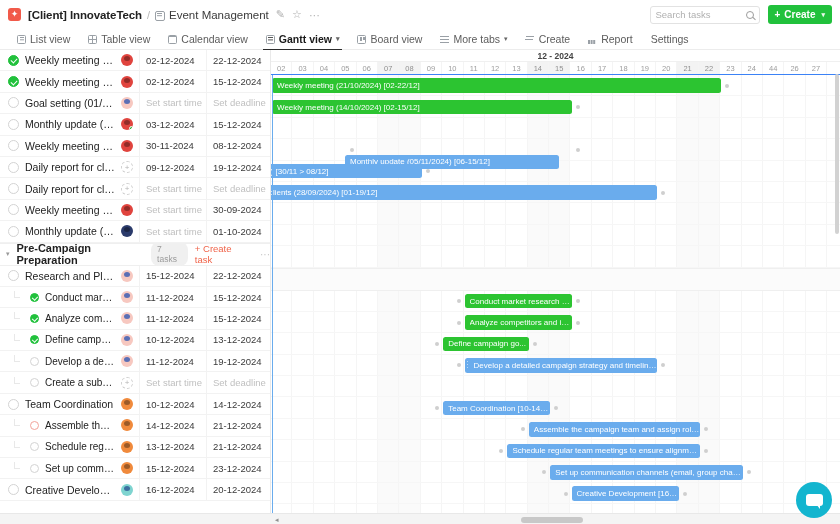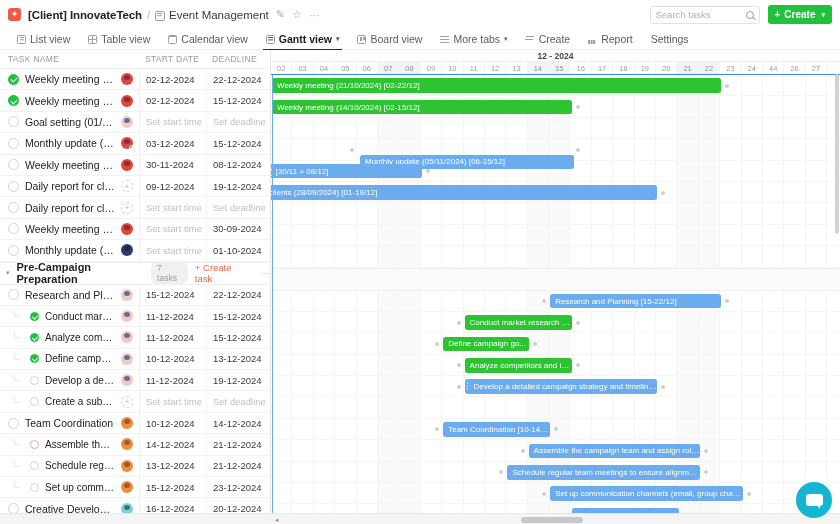--- a/index.html
+++ b/index.html
@@ -193,25 +193,20 @@
         <span>Report</span>
       </div>
     <div class="tab">
         <span>Settings</span>
       </div>
   </div>
 
   <div class="main">
 
     <div class="left">
-      <div class="lhead">
-        <div class="c1">TASK NAME</div>
-        <div class="c2">START DATE</div>
-        <div class="c3">DEADLINE</div>
-      </div>
       <div id="task-rows">
           <div class="row">
             <div class="name">
               <div class="chk done"></div>
               <span class="nm-text">Weekly meeting (21/10/2024)</span>
               <div class="av red"></div>
             </div>
             <div class="sd">02-12-2024</div>
             <div class="dl">22-12-2024</div>
           </div>
@@ -473,21 +468,21 @@
               <span class="handle" style="left: 454.4px;"></span>
             </div>
             <div class="grow">
               <div class="bar green" style="left: 1px; width: 299.6px;">
                 <span class="lbl">Weekly meeting (14/10/2024) [02-15/12]</span>
               </div>
               <span class="handle" style="left: 304.6px;"></span>
             </div>
             <div class="grow"></div>
             <div class="grow">
-              <div class="bar blue" style="left: 89px; width: 214px; margin-top: 12px;">
+              <div class="bar blue" style="left: 74px; width: 214px; margin-top: 12px;">
                 <span class="lbl">Monthly update (05/11/2024) [06-15/12]</span>
               </div>
               <span class="handle" style="left: 78.6px;"></span>
               <span class="handle" style="left: 304.6px;"></span>
             </div>
             <div class="grow">
               <div class="bar blue" style="left: -63.2px; width: 214px; border-top-left-radius: 0px; border-bottom-left-radius: 0px;">
                 <span class="lbl">ting (07/10/2024) [30/11 &gt; 08/12]</span>
               </div>
               <span class="handle" style="left: 154.8px;"></span>
@@ -496,46 +491,39 @@
               <div class="bar blue" style="left: -41.8px; width: 428px; border-top-left-radius: 0px; border-bottom-left-radius: 0px;">
                 <span class="lbl">report for clients (28/09/2024) [01-19/12]</span>
               </div>
               <span class="handle" style="left: 390.2px;"></span>
             </div>
             <div class="grow"></div>
             <div class="grow"></div>
             <div class="grow"></div>
             <div class="grow group"></div>
             <div class="grow">
-              <div class="bar blue" style="left: 279.2px; width: 171.2px;">
-                <span class="lbl">Research and Planning [15-22/12]</span>
-              </div>
-              <span class="handle" style="left: 271.2px;"></span>
-              <span class="handle" style="left: 454.4px;"></span>
-            </div>
-            <div class="grow">
               <div class="bar green" style="left: 193.6px; width: 107px;">
                 <span class="lbl">Conduct market research to...</span>
               </div>
               <span class="handle" style="left: 185.6px;"></span>
               <span class="handle" style="left: 304.6px;"></span>
             </div>
             <div class="grow">
+              <div class="bar green" style="left: 193.6px; width: 107px;">
+                <span class="lbl">Analyze competitors and id...</span>
+              </div>
+              <span class="handle" style="left: 185.6px;"></span>
+              <span class="handle" style="left: 304.6px;"></span>
+            </div>
+            <div class="grow">
               <div class="bar green" style="left: 172.2px; width: 85.6px;">
                 <span class="lbl">Define campaign go...</span>
               </div>
               <span class="handle" style="left: 164.2px;"></span>
               <span class="handle" style="left: 261.8px;"></span>
-            </div>
-            <div class="grow">
-              <div class="bar green" style="left: 193.6px; width: 107px;">
-                <span class="lbl">Analyze competitors and id...</span>
-              </div>
-              <span class="handle" style="left: 185.6px;"></span>
-              <span class="handle" style="left: 304.6px;"></span>
             </div>
             <div class="grow">
               <div class="bar blue" style="left: 193.6px; width: 192.6px;">
                 <span class="grip"></span>
                 <span class="lbl" style="margin-left: 4px;">Develop a detailed campaign strategy and timeline. [11-1...</span>
               </div>
               <span class="handle" style="left: 185.6px;"></span>
               <span class="handle" style="left: 390.2px;"></span>
             </div>
             <div class="grow"></div>

